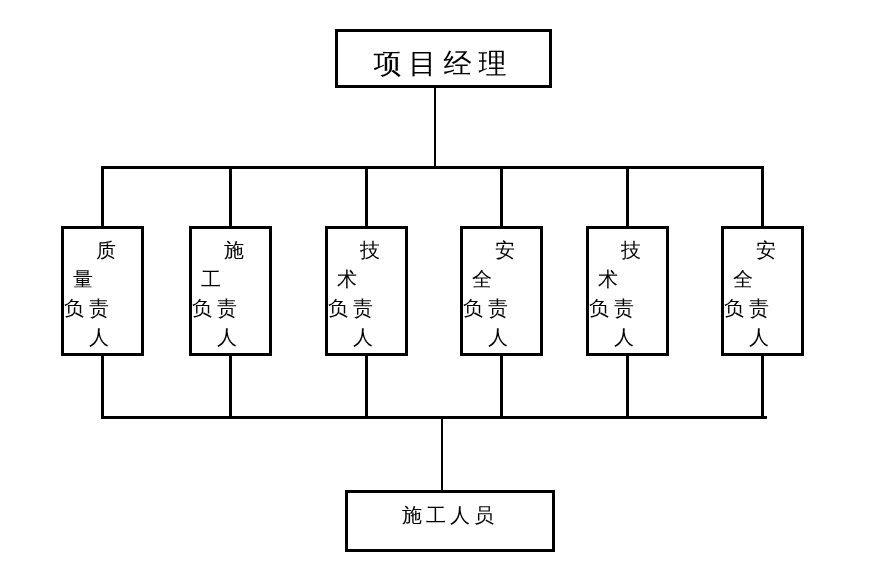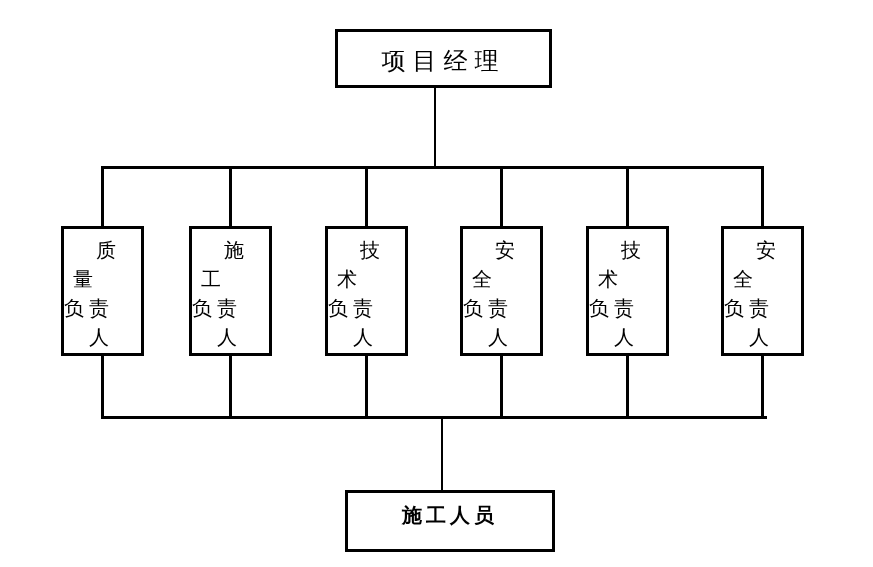--- a/index.html
+++ b/index.html
@@ -23,32 +23,31 @@
     background: #ffffff;
   }
   .conn {
     position: absolute;
     background: #000000;
   }
   
   .top-box {
     left: 335px; top: 29px; width: 217px; height: 59px;
     text-align: center;
-    font-size: 24px;
+    font-size: 28px;
     letter-spacing: 7px;
     padding-top: 13px;
   }
   
   .bottom-box {
     left: 345px; top: 490px; width: 210px; height: 62px;
     text-align: center;
     font-size: 20px;
     letter-spacing: 4px;
     padding-top: 9px;
-    font-weight: bold;
   }
   
   .mid {
     top: 226px; width: 83px; height: 130px;
     font-size: 20px;
     line-height: 29px;
     padding-top: 7px;
   }
   .m1 { left: 61px; }
   .m2 { left: 189px; }

